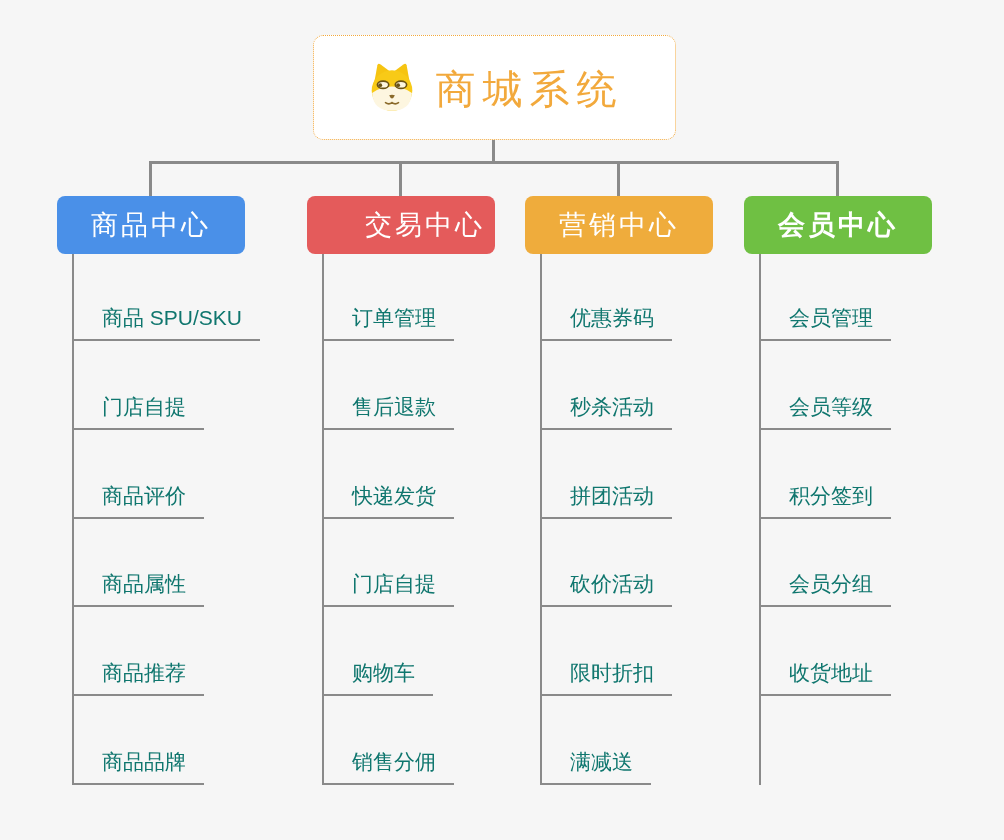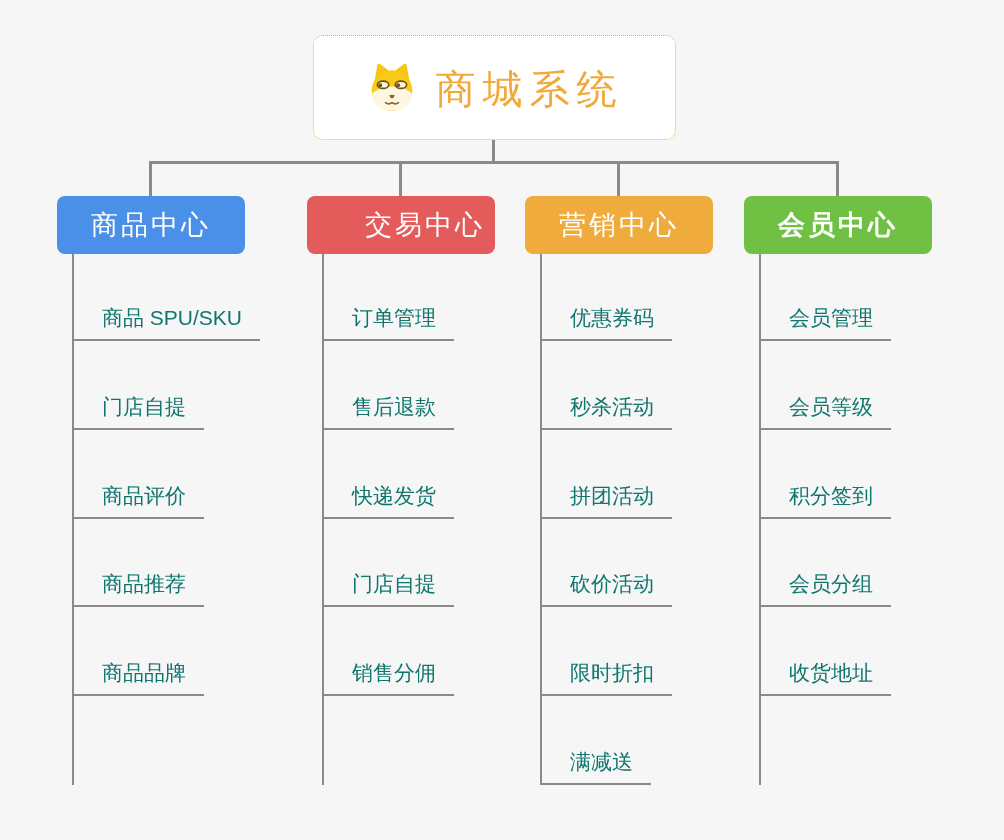--- a/index.html
+++ b/index.html
@@ -101,32 +101,34 @@
     </svg>
     <span class="root-title" data-bind="root.title">商城系统</span>
   </div>
 
   <div class="branch branch-0">
     <div class="branch-box" data-bind="branches.0.label" data-bind-bg="branches.0.color" style="background: rgb(74, 144, 232);">商品中心</div>
     <div class="children">
       <div class="child" data-bind="branches.0.children.0">商品 SPU/SKU</div>
       <div class="child" data-bind="branches.0.children.1">门店自提</div>
       <div class="child" data-bind="branches.0.children.2">商品评价</div>
+      <div class="child" data-bind="branches.0.children.3">商品属性</div>
       <div class="child" data-bind="branches.0.children.4">商品推荐</div>
       <div class="child" data-bind="branches.0.children.5">商品品牌</div>
     </div>
   </div>
 
   <div class="branch branch-1">
     <div class="branch-box" data-bind="branches.1.label" data-bind-bg="branches.1.color" style="background: rgb(228, 91, 91);">交易中心</div>
     <div class="children">
       <div class="child" data-bind="branches.1.children.0">订单管理</div>
       <div class="child" data-bind="branches.1.children.1">售后退款</div>
       <div class="child" data-bind="branches.1.children.2">快递发货</div>
       <div class="child" data-bind="branches.1.children.3">门店自提</div>
+      <div class="child" data-bind="branches.1.children.4">购物车</div>
       <div class="child" data-bind="branches.1.children.5">销售分佣</div>
     </div>
   </div>
 
   <div class="branch branch-2">
     <div class="branch-box" data-bind="branches.2.label" data-bind-bg="branches.2.color" style="background: rgb(239, 172, 60);">营销中心</div>
     <div class="children">
       <div class="child" data-bind="branches.2.children.0">优惠券码</div>
       <div class="child" data-bind="branches.2.children.1">秒杀活动</div>
       <div class="child" data-bind="branches.2.children.2">拼团活动</div>

